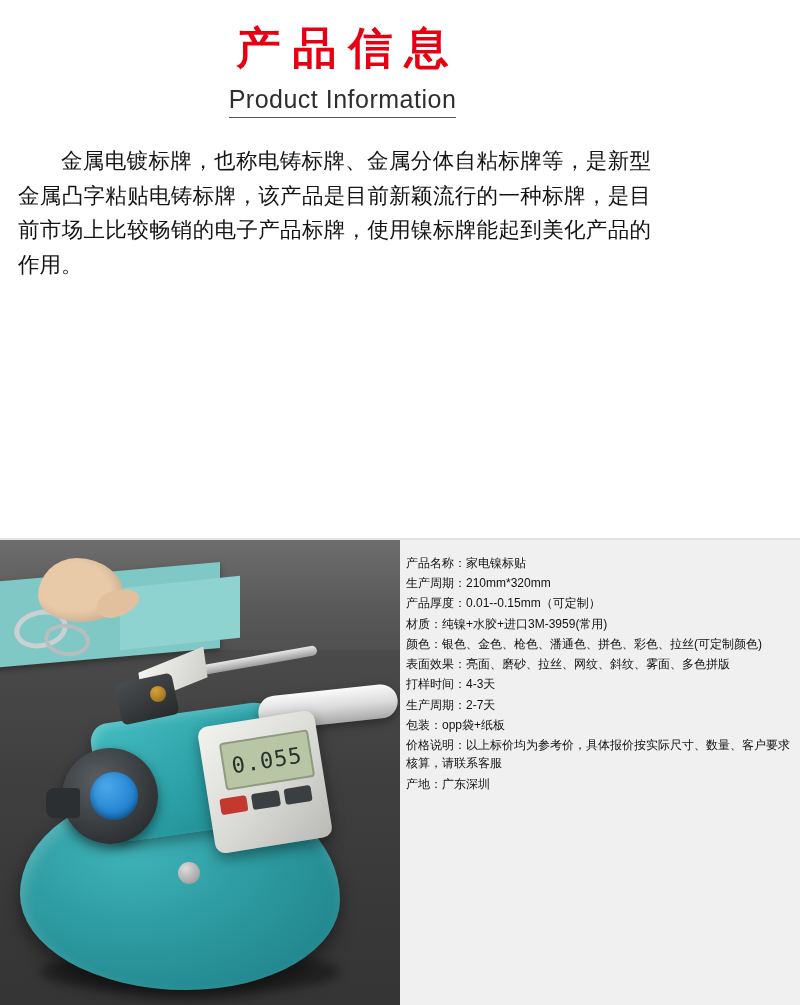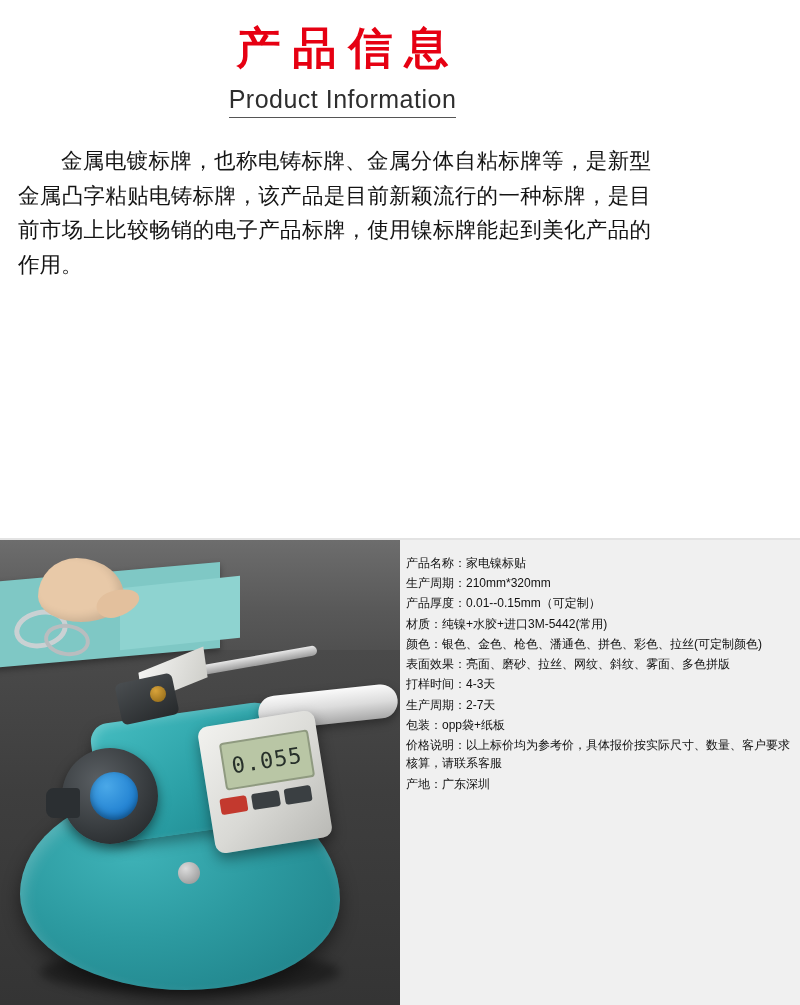--- a/index.html
+++ b/index.html
@@ -355,21 +355,21 @@
       <div class="spec-row">
         <span class="spec-label">产品名称：</span><span class="spec-value">家电镍标贴</span>
       </div>
       <div class="spec-row">
         <span class="spec-label">生产周期：</span><span class="spec-value">210mm*320mm</span>
       </div>
       <div class="spec-row">
         <span class="spec-label">产品厚度：</span><span class="spec-value">0.01--0.15mm（可定制）</span>
       </div>
       <div class="spec-row">
-        <span class="spec-label">材质：</span><span class="spec-value">纯镍+水胶+进口3M-5442(常用)</span>
+        <span class="spec-label">材质：</span><span class="spec-value">纯镍+水胶+进口3M-3959(常用)</span>
       </div>
       <div class="spec-row">
         <span class="spec-label">颜色：</span><span class="spec-value">银色、金色、枪色、潘通色、拼色、彩色、拉丝(可定制颜色)</span>
       </div>
       <div class="spec-row">
         <span class="spec-label">表面效果：</span><span class="spec-value">亮面、磨砂、拉丝、网纹、斜纹、雾面、多色拼版</span>
       </div>
       <div class="spec-row">
         <span class="spec-label">打样时间：</span><span class="spec-value">4-3天</span>
       </div>

